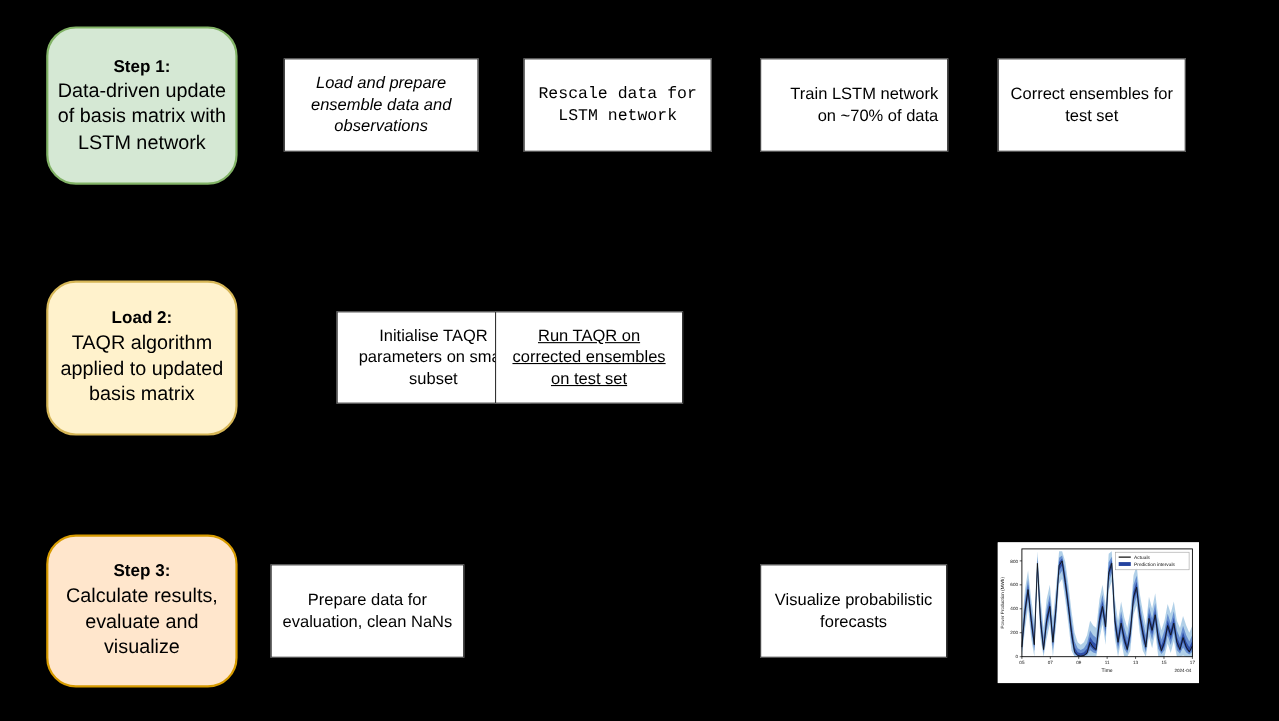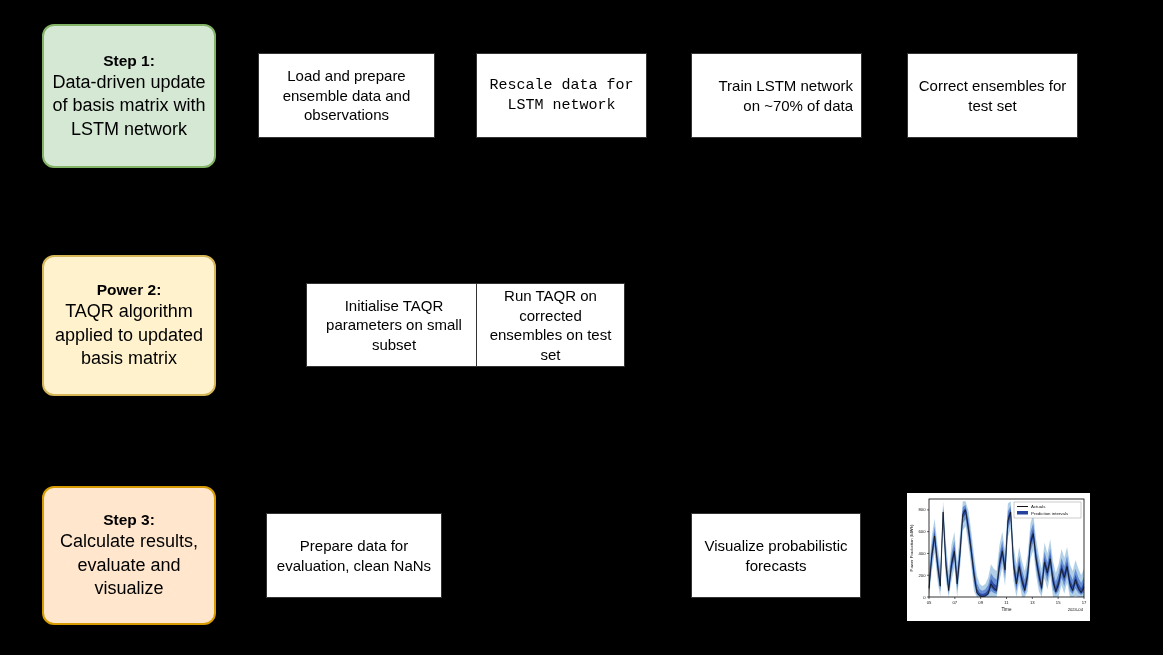--- a/index.html
+++ b/index.html
@@ -9,21 +9,21 @@
     position: relative;
     width: 1163px;
     height: 655px;
     background: #000000;
     overflow: hidden;
   }
   .step-box {
     position: absolute;
     left: 42px;
     width: 174px;
-    border-radius: 12px;
+    border-radius: 27px;
     border: 2.5px solid;
     display: flex;
     flex-direction: column;
     align-items: center;
     justify-content: center;
     text-align: center;
     padding: 6px 8px;
     color: #000;
   }
   .step-title { font-weight: bold; font-size: 15.5px; line-height: 1.3; }
@@ -38,29 +38,29 @@
     text-align: center;
     padding: 4px 8px;
     font-size: 15px;
     line-height: 1.3;
     color: #000;
   }
   #step-1 { top: 24px;  height: 144px; background: #d5e8d4; border-color: #82b366; }
   #step-2 { top: 255px; height: 141px; background: #fff2cc; border-color: #d6b656; }
   #step-3 { top: 486px; height: 139px; background: #ffe6cc; border-color: #d79b00; }
 
-  #task-1-1 { top: 53px;  left: 258px; width: 177px; height: 85px; }
+  #task-1-1 { top: 53px;  left: 258px; width: 177px; height: 85px; font-style: italic; }
   #task-1-2 { top: 53px;  left: 476px; width: 171px; height: 85px; font-family: Liberation Mono, monospace; }
   #task-1-3 { top: 53px;  left: 691px; width: 171px; height: 85px; text-align: right; }
   #task-1-4 { top: 53px;  left: 907px; width: 171px; height: 85px; }
 
   #task-2-1 { top: 283px; left: 258px; width: 176px; height: 84px; margin-left: 48px; }
-  #task-2-2 { top: 283px; left: 476px; width: 149px; height: 84px; }
+  #task-2-2 { top: 283px; left: 450px; width: 171px; height: 84px; text-decoration: underline; }
 
-  #task-3-1 { top: 513px; left: 266px; width: 176px; height: 85px; }
+  #task-3-1 { top: 513px; left: 246px; width: 176px; height: 85px; }
   #task-3-2 { top: 513px; left: 476px; width: 171px; height: 85px; }
   #task-3-3 { top: 513px; left: 691px; width: 170px; height: 85px; }
 
   #plot-thumb {
     position: absolute;
     top: 493px; left: 907px;
     width: 183px; height: 128px;
     background: #ffffff;
   }
 </style>
@@ -80,21 +80,21 @@
     <span>Rescale data for LSTM network</span>
   </div>
   <div class="task-box" id="task-1-3">
     <span>Train LSTM network on ~70% of data</span>
   </div>
   <div class="task-box" id="task-1-4">
     <span>Correct ensembles for test set</span>
   </div>
 
   <div class="step-box" id="step-2">
-    <div class="step-title">Power 2:</div>
+    <div class="step-title">Load 2:</div>
     <div class="step-desc">TAQR algorithm applied to updated basis matrix</div>
   </div>
   <div class="task-box" id="task-2-1">
     <span>Initialise TAQR parameters on small subset</span>
   </div>
   <div class="task-box" id="task-2-2">
     <span>Run TAQR on corrected ensembles on test set</span>
   </div>
 
   <div class="step-box" id="step-3">

